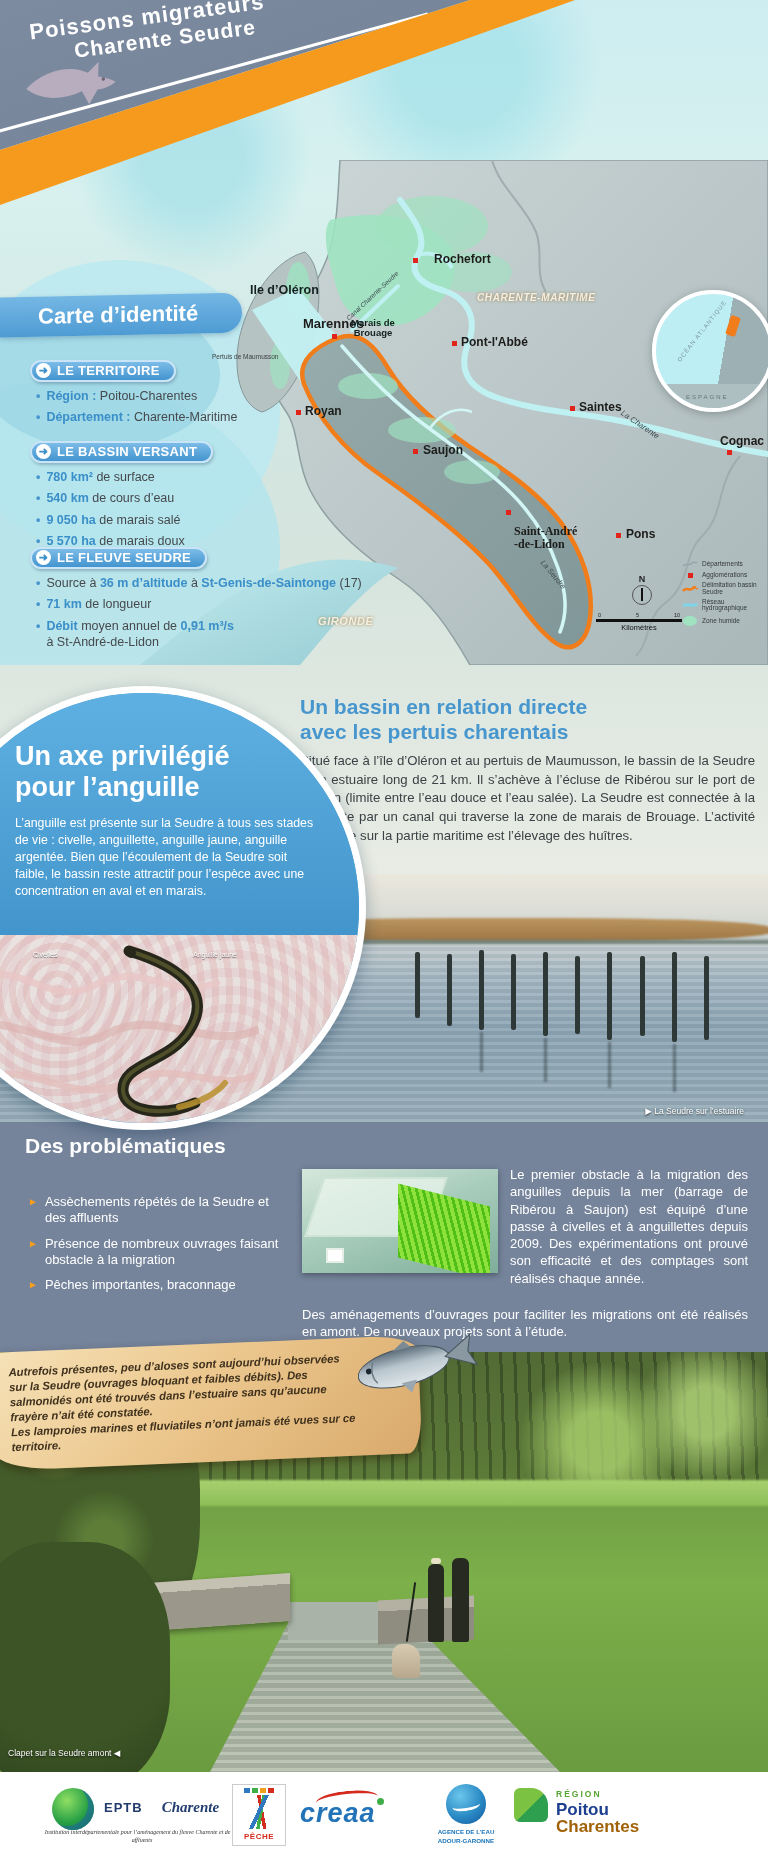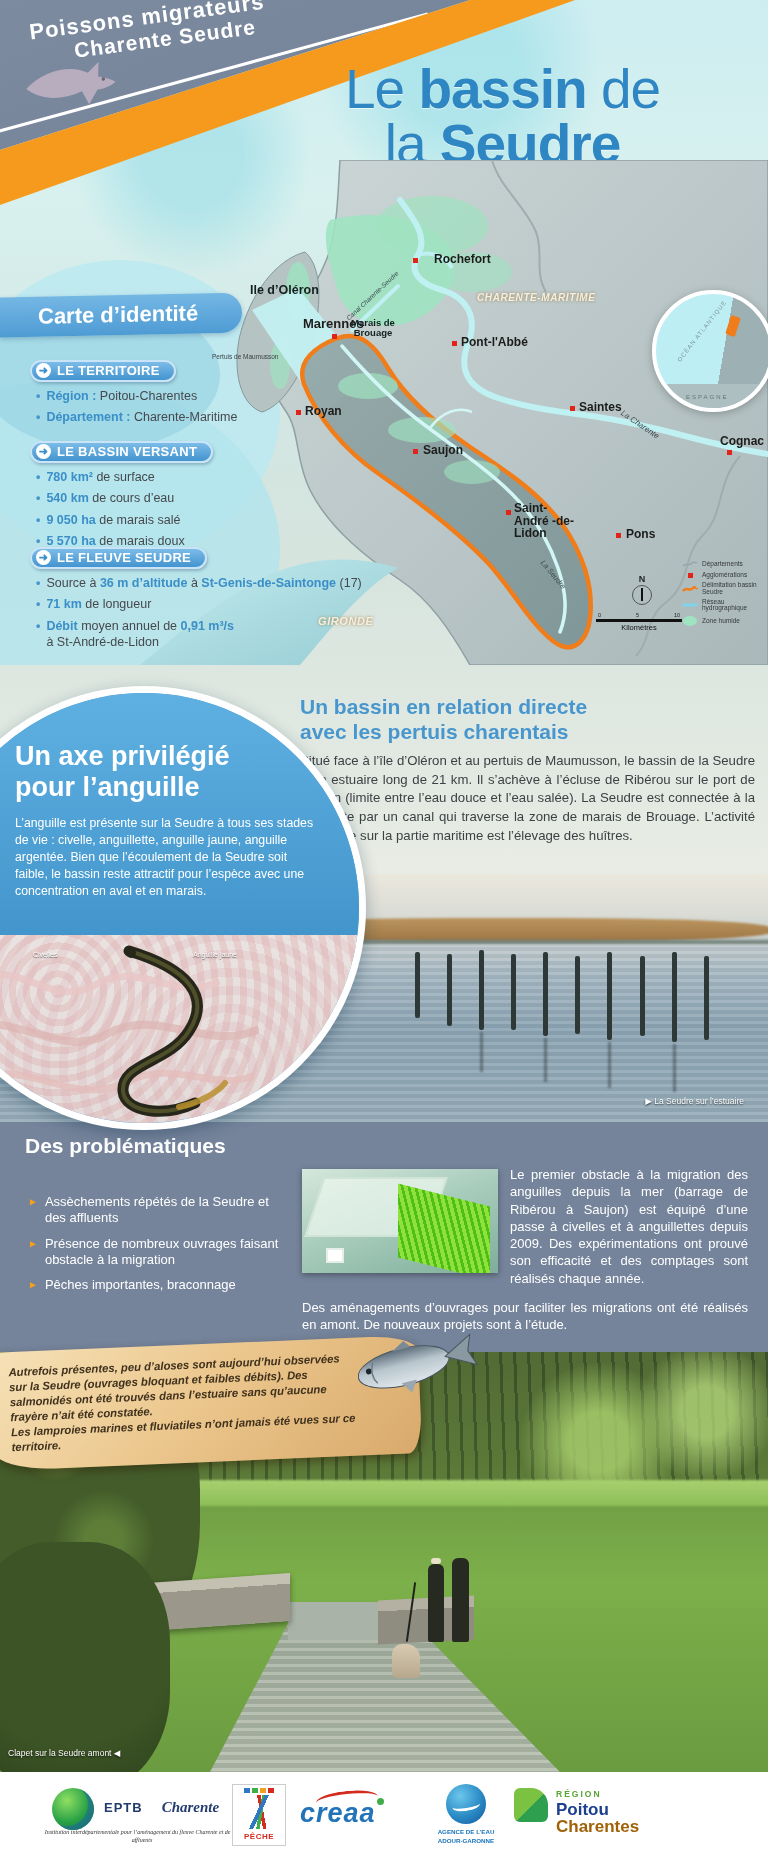--- a/index.html
+++ b/index.html
@@ -97,21 +97,21 @@
   
   .estuary{position:absolute;left:0;top:874px;width:768px;height:248px;overflow:hidden;
     background:linear-gradient(180deg,#ebe8de 0%,#dadcd5 16%,#c3ccce 28%,#a3b5c0 42%,#8ba3b2 62%,#95abb7 100%);}
   .sandbar{position:absolute;left:245px;top:44px;width:525px;height:24px;border-radius:40%;
     background:linear-gradient(180deg,#bb955f,#9c7544);filter:blur(1px);}
   .shoreline{position:absolute;left:240px;top:66px;width:530px;height:4px;background:#6f7f77;filter:blur(1.5px);}
   .est-water-tex{position:absolute;left:0;top:70px;width:100%;height:178px;
     background:repeating-linear-gradient(180deg,rgba(255,255,255,.10) 0 3px,rgba(90,110,125,.10) 3px 7px);}
   .pole{position:absolute;width:5px;background:#2e3837;border-radius:2px;}
   .pole-ref{position:absolute;width:3px;background:rgba(40,52,52,.45);filter:blur(1px);}
-  .est-cap{position:absolute;right:24px;top:222px;font-size:8.5px;color:#fff;
+  .est-cap{position:absolute;right:24px;top:232px;font-size:8.5px;color:#fff;
     text-shadow:0 1px 2px rgba(0,0,0,.7);}
 
   
   .eel-circle{position:absolute;left:-78px;top:686px;width:430px;height:430px;border-radius:50%;
     border:7px solid #fff;overflow:hidden;z-index:6;background:#4fa3d9;
     box-shadow:0 5px 16px rgba(0,40,70,.3);}
   .eel-blue{position:absolute;left:0;top:0;width:100%;height:248px;
     background:linear-gradient(180deg,#5fb0e2,#4295cb);}
   .eel-h{position:absolute;left:86px;top:48px;width:330px;color:#fff;font-size:27px;font-weight:bold;line-height:1.15;}
   .eel-p{position:absolute;left:86px;top:122px;width:300px;color:#fff;font-size:12.3px;line-height:1.38;}
@@ -132,21 +132,21 @@
   .resp-body{position:absolute;left:302px;top:1166px;width:446px;z-index:3;color:#fff;
     font-size:13px;line-height:1.33;text-align:justify;}
   .device{float:left;width:196px;height:104px;margin:3px 12px 4px 0;position:relative;overflow:hidden;
     background:linear-gradient(160deg,#d5e7db 0%,#a9cdbd 45%,#7fae9b 100%);box-shadow:0 2px 6px rgba(0,0,0,.35);}
   .device .panel{position:absolute;left:12px;top:8px;width:120px;height:56px;background:rgba(235,245,238,.75);
     transform:skewX(-18deg);border:2px solid #cfe4d6;}
   .device .bristles{position:absolute;right:8px;top:26px;width:92px;height:74px;transform:skewY(14deg);
     background:repeating-linear-gradient(75deg,#4fbf17 0 3px,#8fe23c 3px 7px);}
   .device .tag{position:absolute;left:24px;bottom:10px;width:18px;height:15px;background:#fff;
     box-shadow:inset 0 0 0 2px #e6eee8;}
-  .resp-p2{margin-top:12px;}
+  .resp-p2{margin-top:19px;}
 
   
   .note{position:absolute;left:-8px;top:1344px;width:428px;height:118px;z-index:7;
     transform:rotate(-2.4deg);
     background:linear-gradient(135deg,#f6e2b8 0%,#ecc88f 45%,#d9a96b 100%);
     border-radius:10px 48px 14px 60px / 28px 16px 38px 20px;
     box-shadow:2px 4px 10px rgba(40,25,5,.45);}
   .note-inner{padding:13px 60px 10px 18px;font-size:11.3px;font-weight:bold;font-style:italic;
     color:#3f311d;line-height:1.32;}
   .alose{position:absolute;left:345px;top:1316px;width:136px;height:96px;z-index:8;transform:rotate(-14deg);}
@@ -275,41 +275,37 @@
   <div class="banner-orange"></div>
   <svg class="banner-fish" viewBox="0 0 120 60">
     <path d="M10 32 C 30 14, 58 12, 74 22 L86 12 L84 27 C 92 29, 98 32, 101 34 C 96 38, 88 40, 82 40 L72 54 L66 40 C 44 48, 22 44, 10 32 Z" fill="#b7adbe"></path>
     <circle cx="89" cy="30" r="1.8" fill="#6e6478"></circle>
   </svg>
   <div class="banner-text">
     <span class="b1">Poissons migrateurs</span>
     <span class="b2">Charente Seudre</span>
   </div>
 
-  <div class="main-title">
-    <div><span>Le </span><span class="bold">bassin</span><span> de</span></div>
-    <div><span>la </span><span class="bold">Seudre</span></div>
-  </div>
 
   <div class="dotsq" style="left:413px;top:258px;"></div>
   <div class="place" style="left:422px;top:252px;margin-left:12px;">Rochefort</div>
   <div class="dotsq" style="left:452px;top:341px;"></div>
   <div class="place" style="left:461px;top:335px;">Pont-l'Abbé</div>
   <div class="dotsq" style="left:570px;top:406px;"></div>
   <div class="place" style="left:579px;top:400px;">Saintes</div>
   <div class="place" style="left:720px;top:434px;">Cognac</div>
   <div class="dotsq" style="left:727px;top:450px;"></div>
   <div class="dotsq" style="left:413px;top:449px;"></div>
   <div class="place" style="left:423px;top:443px;">Saujon</div>
   <div class="dotsq" style="left:296px;top:410px;"></div>
   <div class="place" style="left:305px;top:404px;">Royan</div>
   <div class="place" style="left:303px;top:316px;font-size:13px;">Marennes</div>
   <div class="dotsq" style="left:332px;top:334px;"></div>
   <div class="dotsq" style="left:506px;top:510px;"></div>
-  <div class="place" style="left:514px;top:502px;width:66px;white-space:normal;line-height:1.05;">Saint-André -de-Lidon</div>
+  <div class="place" style="left:514px;top:525px;width:66px;white-space:normal;line-height:1.05;font-family:Liberation Serif, serif;">Saint-André -de-Lidon</div>
   <div class="dotsq" style="left:616px;top:533px;"></div>
   <div class="place" style="left:626px;top:527px;">Pons</div>
 
   <div class="maplab area-lab" style="left:250px;top:283px;font-size:12.5px;">Ile d’Oléron</div>
   <div class="maplab area-lab" style="left:342px;top:318px;font-size:9.5px;width:62px;text-align:center;line-height:1.1;">Marais de Brouage</div>
   <div class="maplab region-lab" style="left:477px;top:292px;">CHARENTE-MARITIME</div>
   <div class="maplab region-lab" style="left:318px;top:615px;font-size:11px;">GIRONDE</div>
   <div class="maplab tiny-lab" style="left:212px;top:353px;">Pertuis de Maumusson</div>
   <div class="maplab river-lab" style="left:618px;top:420px;transform:rotate(34deg);">La Charente</div>
   <div class="maplab river-lab" style="left:536px;top:570px;transform:rotate(50deg);font-size:7.5px;">La Seudre</div>

